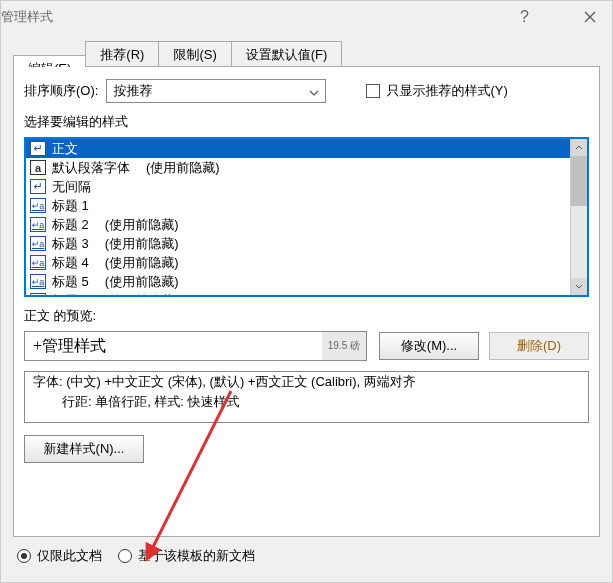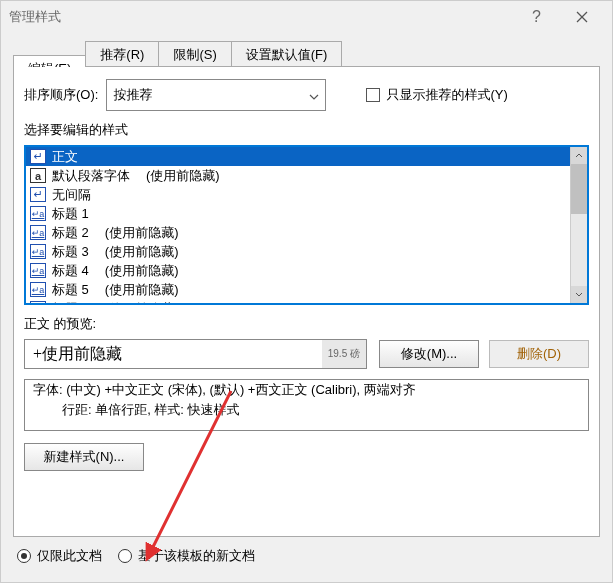--- a/index.html
+++ b/index.html
@@ -1,29 +1,29 @@
 <!DOCTYPE html>
 <html><head>
 <meta charset="utf-8">
 <style>
   * { box-sizing: border-box; }
   body { margin: 0; font-family: "Microsoft YaHei", "SimSun", Arial, sans-serif; font-size: 13px; background: #fff; }
   .window { width: 613px; height: 583px; border: 1px solid #ccc; background: #f0f0f0; position: relative; display: flex; flex-direction: column; }
-  .titlebar { height: 32px; display: flex; align-items: center; padding: 0 8px; background: #f0f0f0; }
+  .titlebar { height: 32px; display: flex; align-items: center; padding: 0 0; background: #f0f0f0; gap: 20px; }
   .title { flex: 1; color: #666; font-size: 13px; }
   .winbtn { width: 45px; height: 32px; display: flex; align-items: center; justify-content: center; color: #555; cursor: default; }
   .winbtn svg { stroke: #555; }
   .content { flex: 1; padding: 8px 12px 8px 12px; position: relative; }
   .tabs { display: flex; border-bottom: 1px solid #aaa; height: 26px; }
   .tab { padding: 4px 14px; border: 1px solid #aaa; border-bottom: none; background: #f0f0f0; margin-right: -1px; position: relative; cursor: default; }
   .tab.active { background: #fff; top: 14px; }
   .panel { background: #fff; border: 1px solid #aaa; border-top: none; padding: 12px 10px; height: 470px; position: relative; }
   .row { display: flex; align-items: center; margin-bottom: 10px; }
   .label { margin-right: 8px; }
-  .select { border: 1px solid #888; background: #fff; height: 32px; display: flex; align-items: center; padding: 0 6px; width: 220px; justify-content: space-between; }
+  .select { border: 1px solid #888; background: #fff; height: 24px; display: flex; align-items: center; padding: 0 6px; width: 220px; justify-content: space-between; }
   .chev svg { stroke: #555; }
   .chk { width: 14px; height: 14px; border: 1px solid #555; display: inline-block; margin-right: 6px; vertical-align: middle; }
   .listbox { border: 2px solid #0078d7; height: 160px; overflow: hidden; display: flex; background: #fff; }
   .listinner { flex: 1; overflow: hidden; }
   .lirow { display: flex; align-items: center; height: 19px; padding: 0 4px; }
   .lirow.sel { background: #0a64c4; color: #fff; }
   .ic { width: 16px; height: 15px; margin-right: 6px; display: flex; align-items: center; justify-content: center; font-size: 11px; border: 1px solid #333; background: #fff; color: #333; }
   .ic.para { border-color: #2050b0; color: #2050b0; }
   .ic.font { border-color: #333; color: #333; font-weight: bold; }
   .scrollbar { width: 17px; background: #e8e8e8; display: flex; flex-direction: column; border-left: 1px solid #ccc; }
@@ -142,21 +142,21 @@
                 <polyline points="1,1 4,4 7,1" fill="none" stroke="#555" stroke-width="1"></polyline>
               </svg>
             </div>
         </div>
       </div>
 
       <div class="previewlabel">正文 的预览:</div>
 
       <div class="row">
         <div class="previewbox" style="flex:1">
-          <div class="previewtext">+使用前隐藏</div>
+          <div class="previewtext">+管理样式</div>
           <div class="pvpt">19.5 磅</div>
         </div>
         <div style="width:12px"></div>
         <div class="btn">修改(M)...</div>
         <div style="width:10px"></div>
         <div class="btn disabled">删除(D)</div>
       </div>
 
       <div class="descbox" id="descbox" style="white-space: pre-wrap;">字体: (中文) +中文正文 (宋体), (默认) +西文正文 (Calibri), 两端对齐
         行距: 单倍行距, 样式: 快速样式</div>

